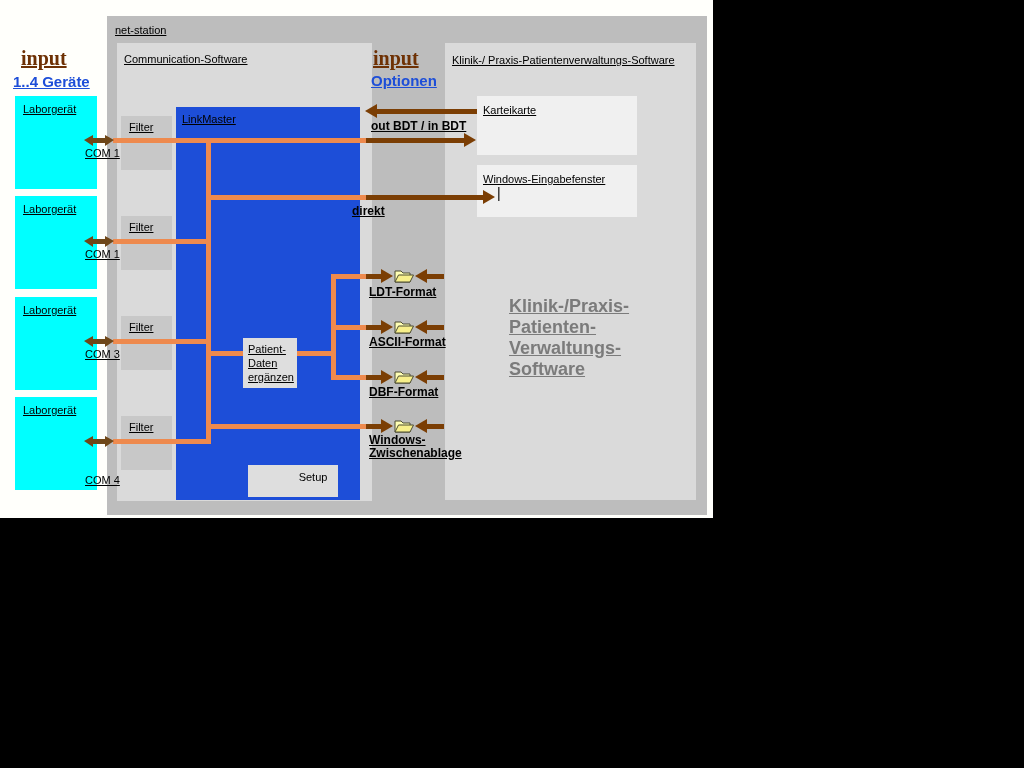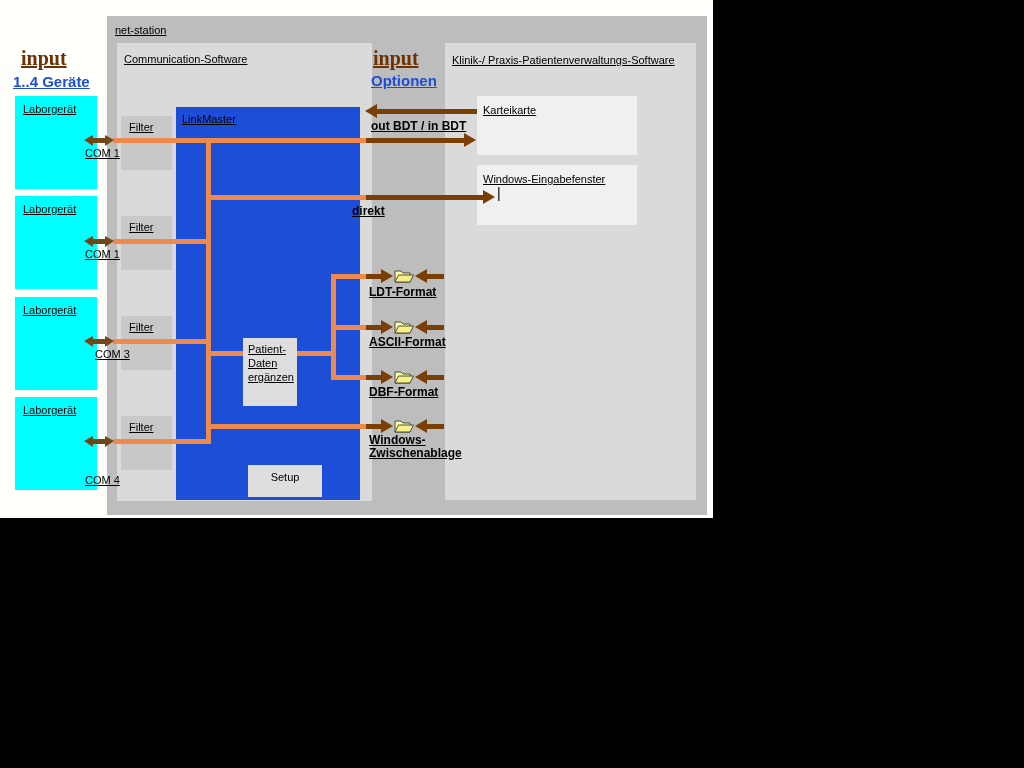--- a/index.html
+++ b/index.html
@@ -10,22 +10,22 @@
   .lbl{position:absolute;white-space:nowrap;text-decoration:underline;}
   .b{font-weight:bold;font-size:12px;}
   .pre{white-space:pre-line;}
   
   .netstation{left:107px;top:16px;width:600px;height:499px;background:#BDBDBD;}
   .comm{left:10px;top:27px;width:255px;height:458px;background:#DADADA;}
   .linkmaster{left:59px;top:64px;width:184px;height:393px;background:#1d4ed8;}
   .filter{left:4px;width:51px;height:54px;background:#C8C8C8;}
   .klinik{left:338px;top:27px;width:251px;height:457px;background:#DADADA;}
   .subwin{left:32px;width:160px;background:#F0F0F0;}
-  .patient{left:67px;top:231px;width:54px;height:68px;background:#DEDEDE;}
-  .setup{left:72px;top:358px;width:74px;height:26px;background:#DEDEDE;text-align:center;padding-top:6px;}
+  .patient{left:67px;top:231px;width:54px;height:50px;background:#DEDEDE;}
+  .setup{left:72px;top:358px;width:50px;height:26px;background:#DEDEDE;text-align:center;padding-top:6px;padding-left:40px;}
   .device{left:15px;width:82px;height:93px;background:#00FFFF;}
   
   .head-serif{font-family:"Liberation Serif",serif;font-weight:bold;font-size:20px;color:#6E3104;}
   .head-sans{font-weight:bold;font-size:15px;color:#1d4ed8;}
   .product{font-family:"DejaVu Sans Mono",monospace;font-weight:bold;font-size:27px;letter-spacing:2px;color:#0a0a0a;}
   .bigtext{font-weight:bold;font-size:18px;line-height:21px;color:#7B7B7B;white-space:pre-line;}
   
   .ol{position:absolute;background:#EE8A4E;z-index:20;}
   
   .bl{position:absolute;background:#7B3E04;height:5px;z-index:21;}
@@ -76,24 +76,28 @@
             <span>Setup</span>
           </div>
         </div>
       </div>
 
       <div class="panel klinik">
         <div class="lbl" style="left:7px;top:11px;">Klinik-/ Praxis-Patientenverwaltungs-Software</div>
         <div class="panel subwin" style="top:53px;height:59px;">
           <div class="lbl" style="left:6px;top:8px;">Karteikarte</div>
         </div>
-        <div class="panel subwin" style="top:122px;height:60px;">
+        <div class="panel subwin" style="top:122px;height:52px;">
           <div class="lbl" style="left:6px;top:8px;">Windows-Eingabefenster</div>
           <span class="cursor">|</span>
         </div>
+        <div class="lbl bigtext" style="left:64px;top:253px;">Klinik-/Praxis-
+Patienten-
+Verwaltungs-
+Software</div>
       </div>
     </div>
 
     <div class="lbl head-serif" style="left:21px;top:47px;">input</div>
     <div class="lbl head-sans" style="left:13px;top:73px;">1..4 Geräte</div>
 
     <div class="lbl head-serif z30" style="left:373px;top:47px;">input</div>
     <div class="lbl head-sans z30" style="left:371px;top:72px;text-align:right;">Optionen</div>
 
     <div class="panel device" style="top:96px;">
@@ -119,21 +123,21 @@
         <span class="chl"></span>
         <span class="cl"></span>
         <span class="chr"></span>
       </div>
     <div class="lbl z30" style="left:85px;top:248px;">COM 1</div>
     <div class="com-arrow" style="top:336px;">
         <span class="chl"></span>
         <span class="cl"></span>
         <span class="chr"></span>
       </div>
-    <div class="lbl z30" style="left:85px;top:348px;margin-left:10px;">COM 3</div>
+    <div class="lbl z30" style="left:85px;top:348px;">COM 3</div>
     <div class="com-arrow" style="top:436px;">
         <span class="chl"></span>
         <span class="cl"></span>
         <span class="chr"></span>
       </div>
     <div class="lbl z30" style="left:85px;top:474px;">COM 4</div>
 
     <div class="ol" style="left:113px;top:138px;width:253px;height:5px;"></div>
     <div class="ol" style="left:113px;top:239px;width:98px;height:5px;"></div>
     <div class="ol" style="left:113px;top:339px;width:98px;height:5px;"></div>

